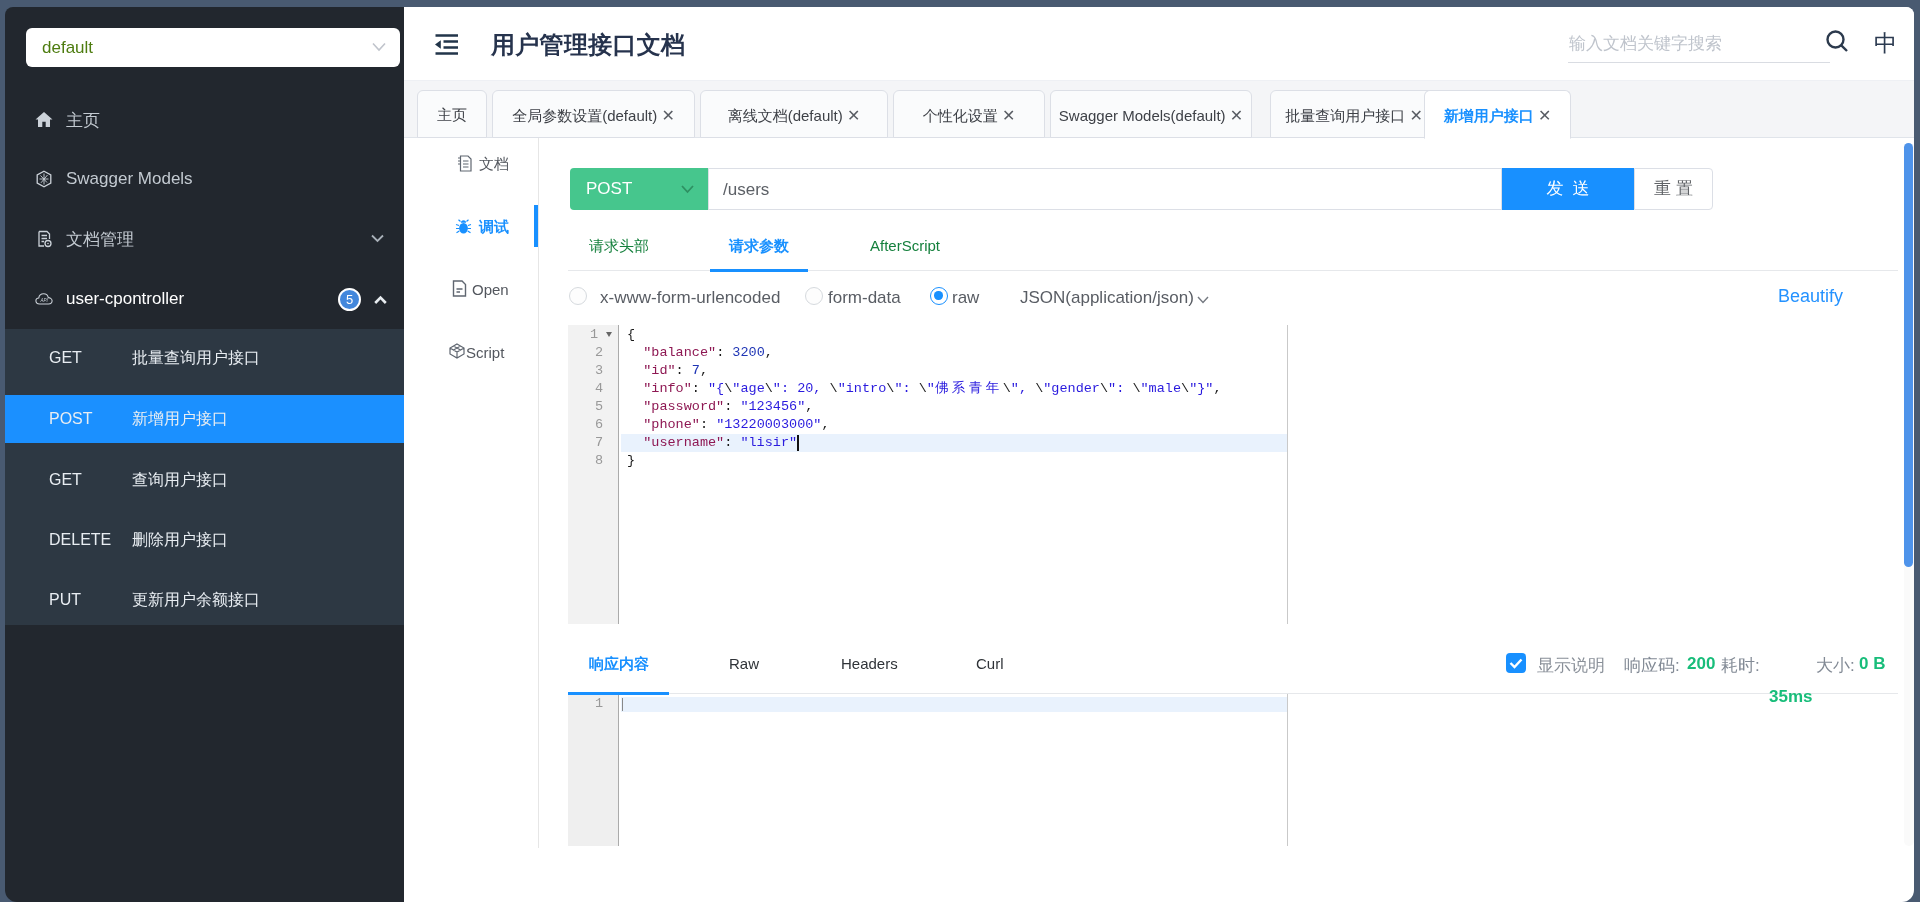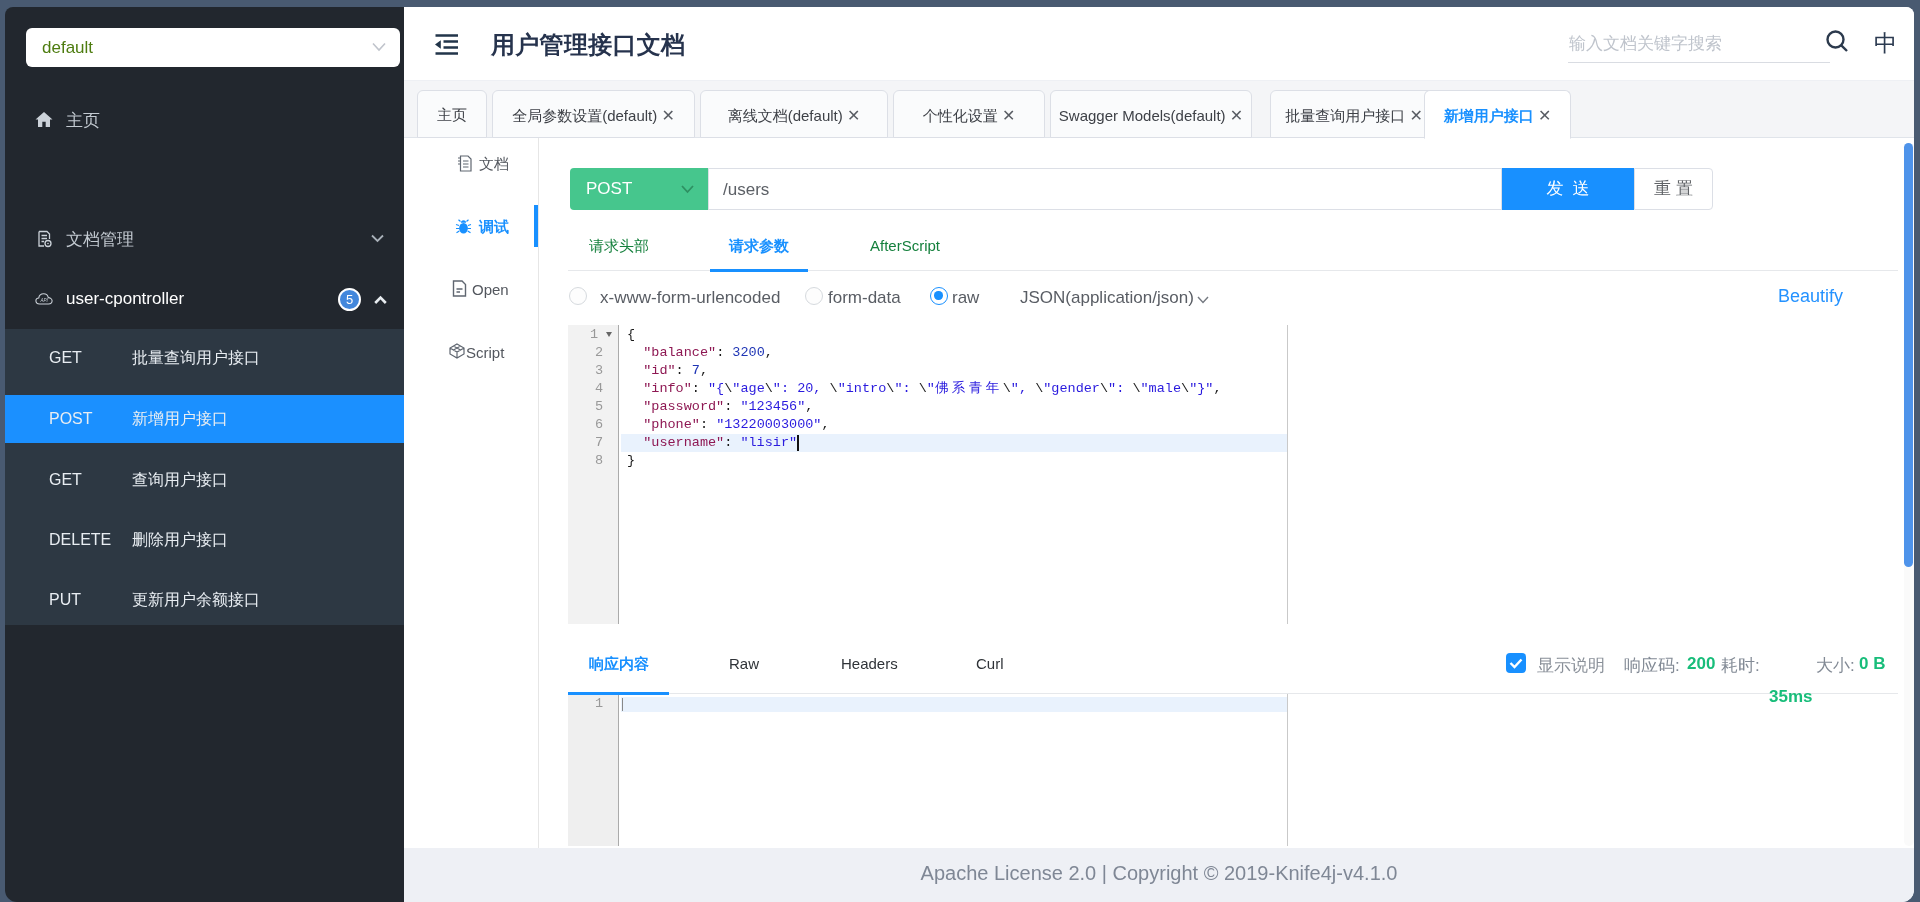--- a/index.html
+++ b/index.html
@@ -104,20 +104,27 @@
       <span class="txt">default</span>
     <svg class="abs" style="right:14px;top:14px" width="14" height="10" viewBox="0 0 14 10">
         <path d="M1 1.5 L7 8 L13 1.5" stroke="#c0c4cc" stroke-width="1.6" fill="none"></path>
       </svg>
   </div>
   <div class="menu-item abs" style="top:83.5px">
     <svg class="micon" viewBox="0 0 18 18">
         <path d="M9 1 L17.5 8.6 L15 8.6 L15 16 L10.7 16 L10.7 10.8 L7.3 10.8 L7.3 16 L3 16 L3 8.6 L0.5 8.6 Z" fill="#ccd2d9"></path>
       </svg>
     <span class="mtxt">主页</span>
+  </div>
+  <div class="menu-item abs" style="top:142.5px">
+    <svg class="micon" viewBox="0 0 18 18">
+        <path d="M9 1.2 L15.8 5 L15.8 13 L9 16.8 L2.2 13 L2.2 5 Z" stroke="#ccd2d9" stroke-width="1.3" fill="none"></path>
+        <path d="M5.5 5.5 L12 12.5 M12.5 5 L6 12.8 M9 3.5 L9 14.5 M4.5 9 L13.5 9" stroke="#ccd2d9" stroke-width="0.9" fill="none"></path>
+      </svg>
+    <span class="mtxt">Swagger Models</span>
   </div>
   <div class="menu-item abs" style="top:202px">
     <svg class="micon" viewBox="0 0 18 18">
         <path d="M4 1.5 L12 1.5 L14.5 4 L14.5 9 M4 1.5 L4 16 L9 16 M6.5 5.5 L12 5.5 M6.5 8.5 L12 8.5 M6.5 11.5 L9 11.5" stroke="#ccd2d9" stroke-width="1.3" fill="none"></path>
         <circle cx="13" cy="13.5" r="3" stroke="#ccd2d9" stroke-width="1.3" fill="none"></circle>
         <circle cx="13" cy="13.5" r="0.8" fill="#ccd2d9"></circle>
       </svg>
     <span class="mtxt">文档管理</span>
     <svg class="abs" style="right:20px;top:25px" width="13" height="9" viewBox="0 0 13 9">
         <path d="M1 1.5 L6.5 7 L12 1.5" stroke="#a9b1b9" stroke-width="1.8" fill="none"></path>
@@ -298,18 +305,15 @@
   <span class="meta-l abs" style="left:1412px;top:647px">大小:</span>
   <span class="meta-v abs" style="left:1455px;top:647px">0 B</span>
 
   <div id="ed2" class="abs">
     <div id="ed2-active" class="abs"></div>
     <div id="ed2-gutter" class="abs"></div>
     <span class="lnum" style="top:1px">1</span>
     <div id="cursor2" class="abs"></div>
   </div>
 
-  <div id="footer" class="abs">
-      <span class="ftxt">Apache License 2.0 | Copyright © 2019-Knife4j-v4.1.0</span>
-    </div>
   <div id="sb-track" class="abs"></div>
   <div id="sb-thumb" class="abs"></div>
 </div>
 
 </body></html>

